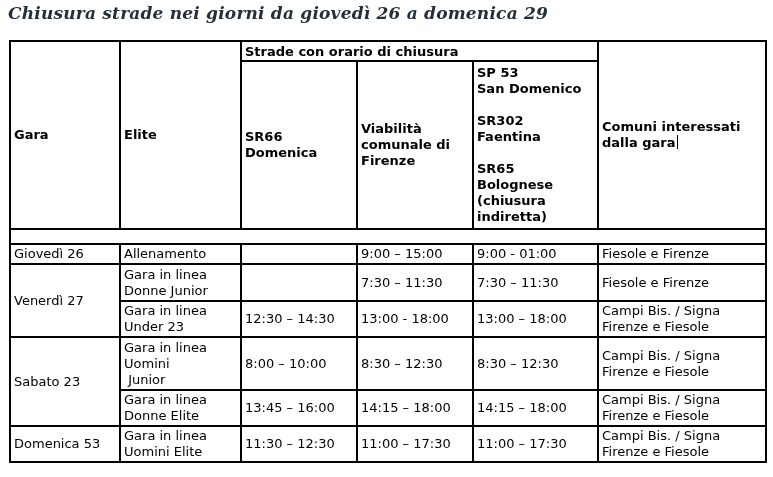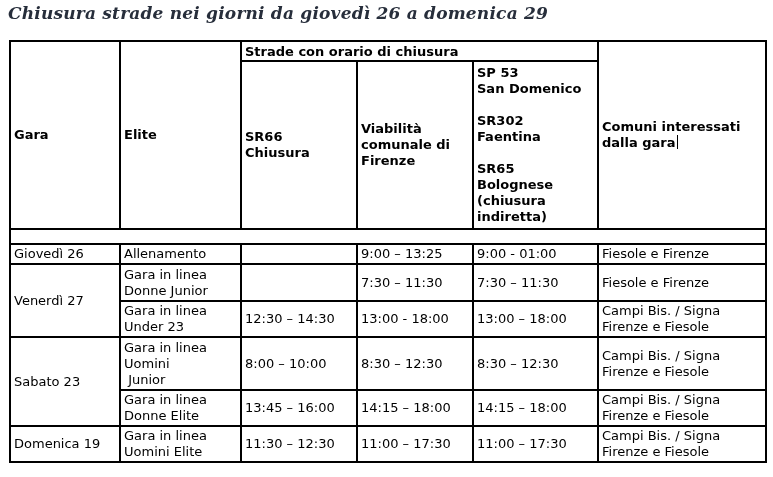--- a/index.html
+++ b/index.html
@@ -63,21 +63,21 @@
         <tr class="band-row">
       <td class="hd" rowspan="2">Gara</td>
       <td class="hd" rowspan="2">Elite</td>
       <td class="hd band" colspan="3">Strade con orario di chiusura</td>
       <td class="hd" rowspan="2"><span>Comuni interessati
 dalla gara</span><span class="caret"></span></td>
     </tr>
 
     <tr class="sub-row">
       <td class="hd">SR66
-Chiusura</td>
+Domenica</td>
       <td class="hd">Viabilità
 comunale di
 Firenze</td>
       <td class="hd">SP 53
 San Domenico
 
 SR302
 Faentina
 
 SR65
@@ -87,21 +87,21 @@
     </tr>
 
     <tr class="spacer-row">
       <td colspan="6"></td>
     </tr>
 
     <tr class="r1">
       <td>Giovedì 26</td>
       <td>Allenamento</td>
       <td></td>
-      <td>9:00 – 13:25</td>
+      <td>9:00 – 15:00</td>
       <td>9:00 - 01:00</td>
       <td>Fiesole e Firenze</td>
     </tr>
 
     <tr class="r2">
       <td rowspan="2">Venerdì 27</td>
       <td>Gara in linea
 Donne Junior</td>
       <td></td>
       <td>7:30 – 11:30</td>
@@ -135,21 +135,21 @@
       <td>Gara in linea
 Donne Elite</td>
       <td>13:45 – 16:00</td>
       <td>14:15 – 18:00</td>
       <td>14:15 – 18:00</td>
       <td>Campi Bis. / Signa
 Firenze e Fiesole</td>
     </tr>
 
     <tr class="r6">
-      <td>Domenica 19</td>
+      <td>Domenica 53</td>
       <td>Gara in linea
 Uomini Elite</td>
       <td>11:30 – 12:30</td>
       <td>11:00 – 17:30</td>
       <td>11:00 – 17:30</td>
       <td>Campi Bis. / Signa
 Firenze e Fiesole</td>
     </tr>
   </tbody>
     </table>

